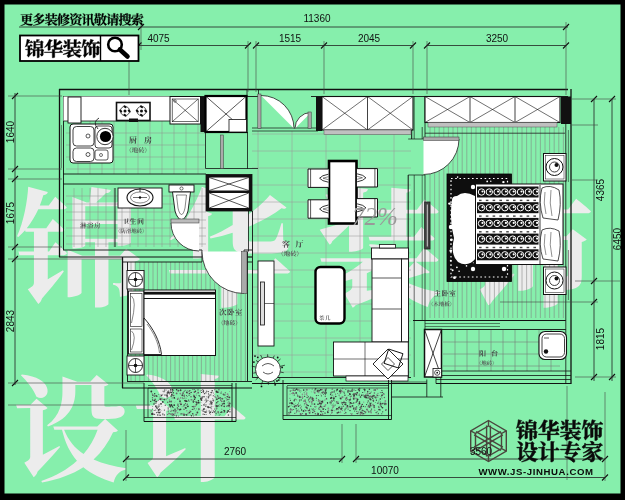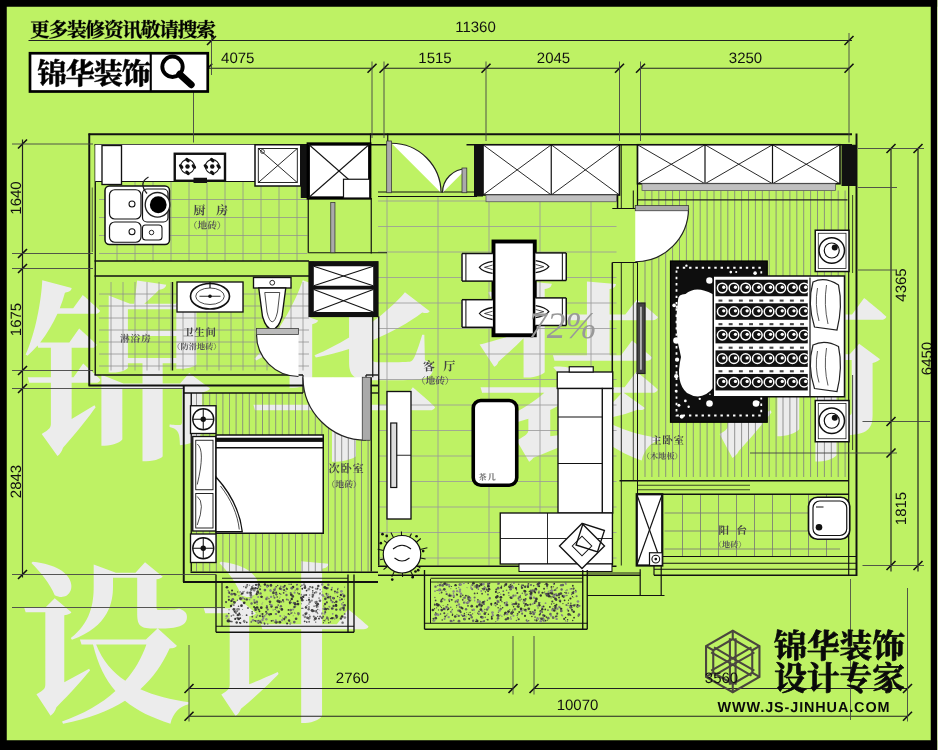--- a/index.html
+++ b/index.html
@@ -1,15 +1,15 @@
 <!DOCTYPE html>
 <html><head><meta charset="utf-8">
 <style>
 html,body{margin:0;padding:0;background:#fff;}
-#page{width:625px;height:500px;position:relative;overflow:hidden;background:#bef264;font-family:"Liberation Sans",sans-serif;}
+#page{width:625px;height:500px;position:relative;overflow:hidden;background:#86efac;font-family:"Liberation Sans",sans-serif;}
 </style></head>
 <body>
 
 <div id="page">
 <svg width="625" height="500" viewBox="0 0 625 500">
 <defs>
 <path id="u6728" d="M835 702 764 613H556V805C583 809 590 819 593 833L435 849V613H43L52 584H375C317 382 193 163 29 23L39 13C213 108 346 240 435 396V-89H458C504 -89 556 -59 556 -46V571C613 320 712 140 862 28C881 86 922 124 969 132L973 144C812 219 653 379 571 584H935C950 584 961 589 964 600C916 642 835 702 835 702Z"></path>
 <path id="u5BB6" d="M724 646 663 569H184L192 540H384C310 463 199 380 80 326L88 313C205 343 319 387 413 441L420 429C343 330 202 218 73 158L79 145C217 182 367 248 469 315L476 290C382 166 212 49 46 -11L53 -26C212 6 374 72 492 149C491 98 483 56 469 35C464 26 454 25 440 25C416 25 350 29 308 32L309 20C348 10 381 -3 393 -16C408 -33 416 -56 417 -90C488 -90 538 -78 564 -46C616 18 624 180 548 321L611 336C656 160 743 54 871 -23C887 32 920 67 966 76L967 87C830 131 697 207 632 342C719 365 803 394 862 420C885 413 894 417 901 426L779 525C726 474 626 397 535 343C509 383 476 422 435 454C477 481 515 509 546 540H808C822 540 833 545 835 556L810 578C849 599 898 635 926 662C947 663 957 665 965 673L860 772L801 712H535C599 738 606 859 404 847L396 841C430 815 461 766 466 721C472 717 478 714 484 712H186C183 730 177 748 170 768H156C158 714 119 664 83 646C53 631 32 603 44 568C58 531 105 524 137 544C171 566 196 614 190 684H810C808 653 803 614 799 587Z"></path>
 <path id="u5367" d="M71 836V40C59 32 47 22 40 13L155 -55L189 2H562C576 2 586 7 589 18C551 58 484 117 484 117L426 30H372V285H417V244H438C481 244 525 261 527 266V499C543 502 556 510 562 517L469 597L419 545H371V747H536C550 747 560 752 563 763C524 800 458 854 458 854L400 775H197ZM747 839 598 853V-89H620C662 -89 710 -61 710 -48V526C777 461 842 370 863 286C988 199 1072 457 710 552V810C738 814 745 824 747 839ZM417 314H182V516H417ZM265 285V30H182V285ZM265 545H182V747H265Z"></path>
 <path id="u53F0" d="M623 701 614 693C662 651 714 595 757 536C539 529 330 523 197 521C324 587 470 689 546 770C568 768 581 777 586 787L423 852C375 757 227 588 126 535C112 527 85 522 85 522L125 386C136 389 146 396 156 407C416 444 629 481 775 510C799 474 819 438 831 403C959 325 1028 596 623 701ZM694 33H312V295H694ZM312 -46V4H694V-79H714C755 -79 816 -57 818 -51V271C842 276 856 286 863 294L741 389L682 323H319L188 375V-86H206C257 -86 312 -59 312 -46Z"></path>

